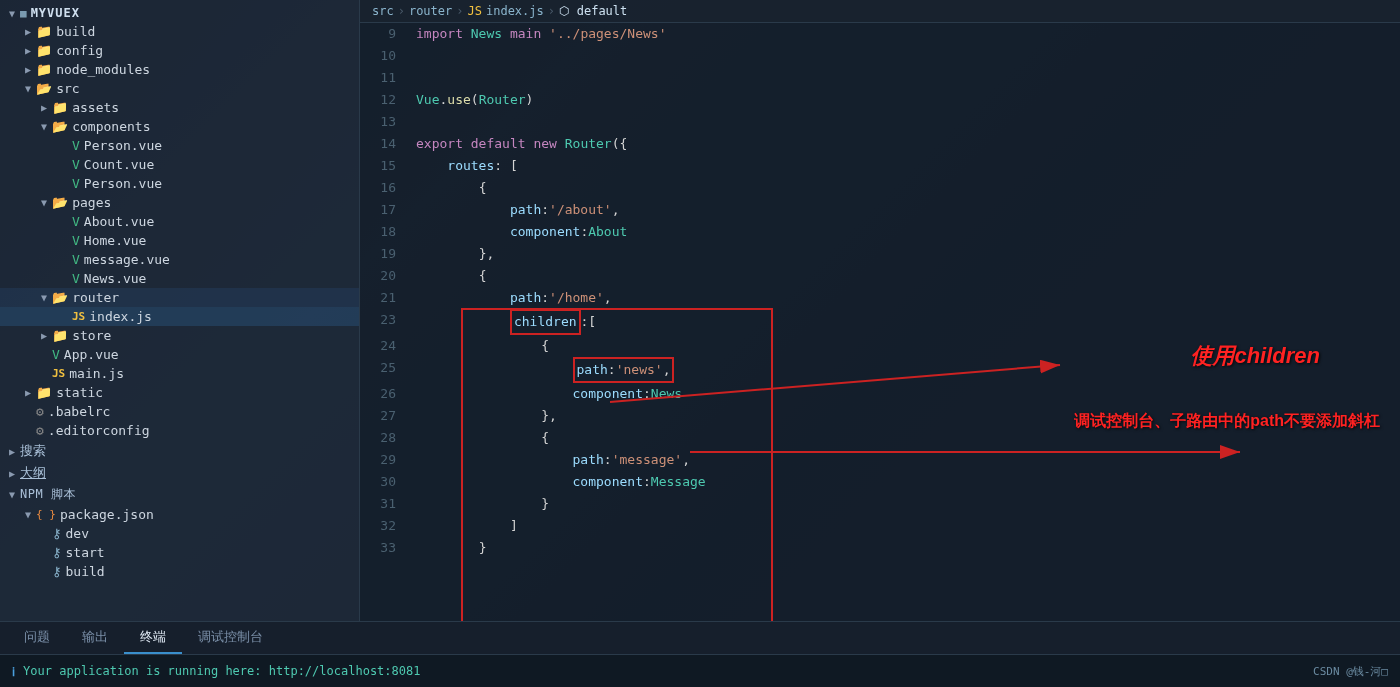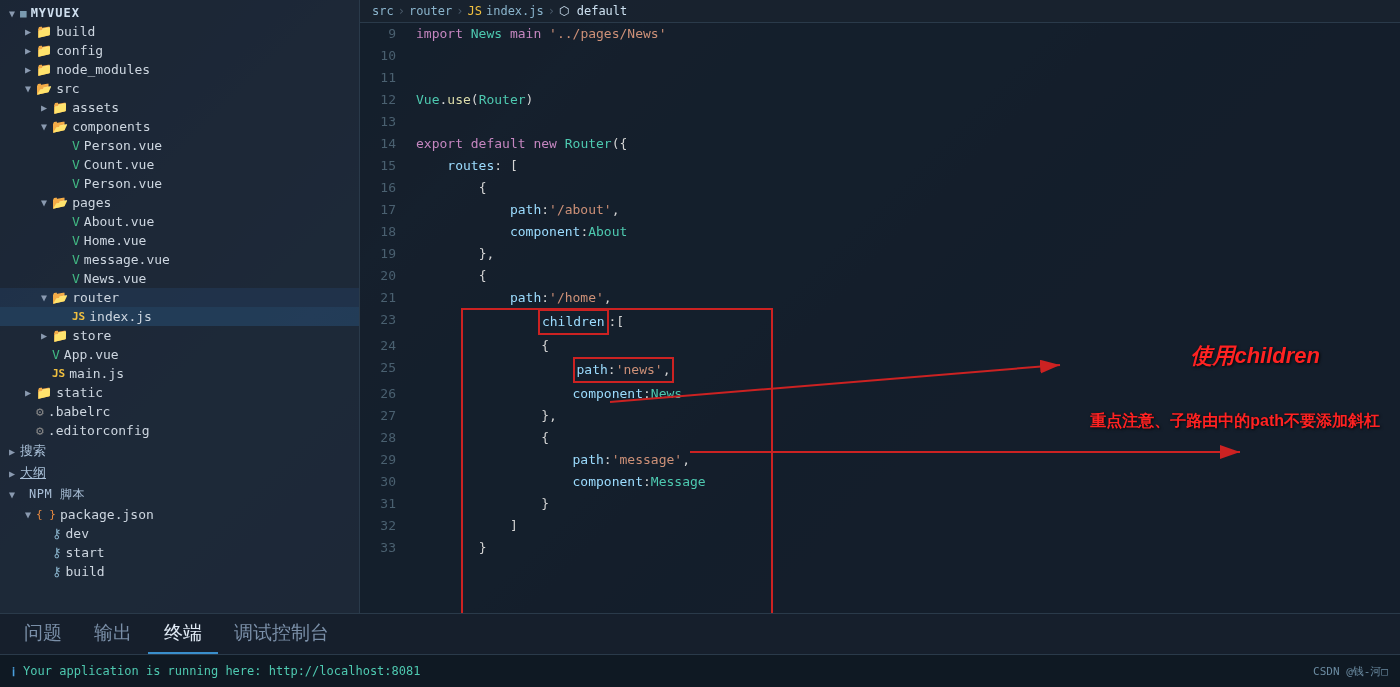--- a/index.html
+++ b/index.html
@@ -149,21 +149,21 @@
 
     .tabs-bar {
       display: flex;
       background: rgba(22, 32, 44, 0.95);
       border-bottom: 1px solid #2a3a4a;
       padding: 0 8px;
     }
 
     .tab-item {
       padding: 6px 16px;
-      font-size: 19px;
+      font-size: 13px;
       color: #7a8fa8;
       cursor: pointer;
       border-bottom: 2px solid transparent;
     }
     .tab-item.active {
       color: #e0eaf5;
       border-bottom: 2px solid #3a8fcc;
     }
 
     .terminal-bar {
@@ -371,21 +371,21 @@
 
     <div class="tree-item">
       <span class="tree-indent" style="width:4px"></span>
       <span class="tree-arrow">▶</span>
       <span style="color:#aac0d8;text-decoration:underline;">大纲</span>
     </div>
 
     <div class="tree-item">
       <span class="tree-indent" style="width:4px"></span>
       <span class="tree-arrow">▼</span>
-      <span style="color:#aac0d8;font-size:12px;letter-spacing:0.5px;margin-left:9px;">NPM 脚本</span>
+      <span style="color:#aac0d8;font-size:12px;letter-spacing:0.5px;">NPM 脚本</span>
     </div>
 
     <div class="tree-item">
       <span class="tree-indent" style="width:20px"></span>
       <span class="tree-arrow">▼</span>
       <span class="tree-icon" style="color:#e88a40;font-size:11px;">{ }</span>
       <span>package.json</span>
     </div>
 
     <div class="tree-item">
@@ -488,21 +488,21 @@
           </tr>
 
           <tr>
             <td class="line-num">21</td>
             <td class="line-code">            <span class="prop">path</span><span class="punc">:</span><span class="str">'/home'</span><span class="punc">,</span></td>
           </tr>
 
 
           <tr>
             <td class="line-num">23</td>
-            <td class="line-code">            <span style="display:inline-block;border:2px solid #cc2222;padding:0 2px;color:#9cdcfe;margin-left:28px;">children</span><span class="punc">:[</span></td>
+            <td class="line-code">            <span style="display:inline-block;border:2px solid #cc2222;padding:0 2px;color:#9cdcfe;">children</span><span class="punc">:[</span></td>
           </tr>
 
           <tr>
             <td class="line-num">24</td>
             <td class="line-code">                <span class="punc">{</span></td>
           </tr>
 
           <tr>
             <td class="line-num">25</td>
             <td class="line-code">                    <span style="display:inline-block;border:2px solid #cc2222;padding:0 2px;"><span class="prop">path</span><span class="punc">:</span><span class="str">'news'</span><span class="punc">,</span></span></td>
@@ -566,21 +566,21 @@
         <line x1="250" y1="379" x2="700" y2="342" stroke="#cc2222" stroke-width="2" marker-end="url(#arrowhead1)"></line>
 
         <line x1="330" y1="429" x2="880" y2="429" stroke="#cc2222" stroke-width="2" marker-end="url(#arrowhead2)"></line>
       </svg>
 
       <div style="position:absolute; top:318px; right:80px; pointer-events:none;font-style:italic;">
         <span style="color:#ff2222; font-size:22px; font-weight:bold; font-family:'SimHei','微软雅黑',sans-serif; text-shadow:1px 1px 3px rgba(0,0,0,0.8);">使用children</span>
       </div>
 
       <div style="position:absolute; top:388px; right:20px; pointer-events:none; max-width:380px; text-align:right;">
-        <span style="color:#ff2222; font-size:16px; font-weight:bold; font-family:'SimHei','微软雅黑',sans-serif; text-shadow:1px 1px 3px rgba(0,0,0,0.8);">重点注意、子路由中的path不要添加斜杠</span>
+        <span style="color:#ff2222; font-size:16px; font-weight:bold; font-family:'SimHei','微软雅黑',sans-serif; text-shadow:1px 1px 3px rgba(0,0,0,0.8);">调试控制台、子路由中的path不要添加斜杠</span>
       </div>
     </div>
 
   </div>
 </div>
 
 <div class="bottom-bar">
   <div class="tabs-bar">
     <div class="tab-item">
       <span>问题</span>

